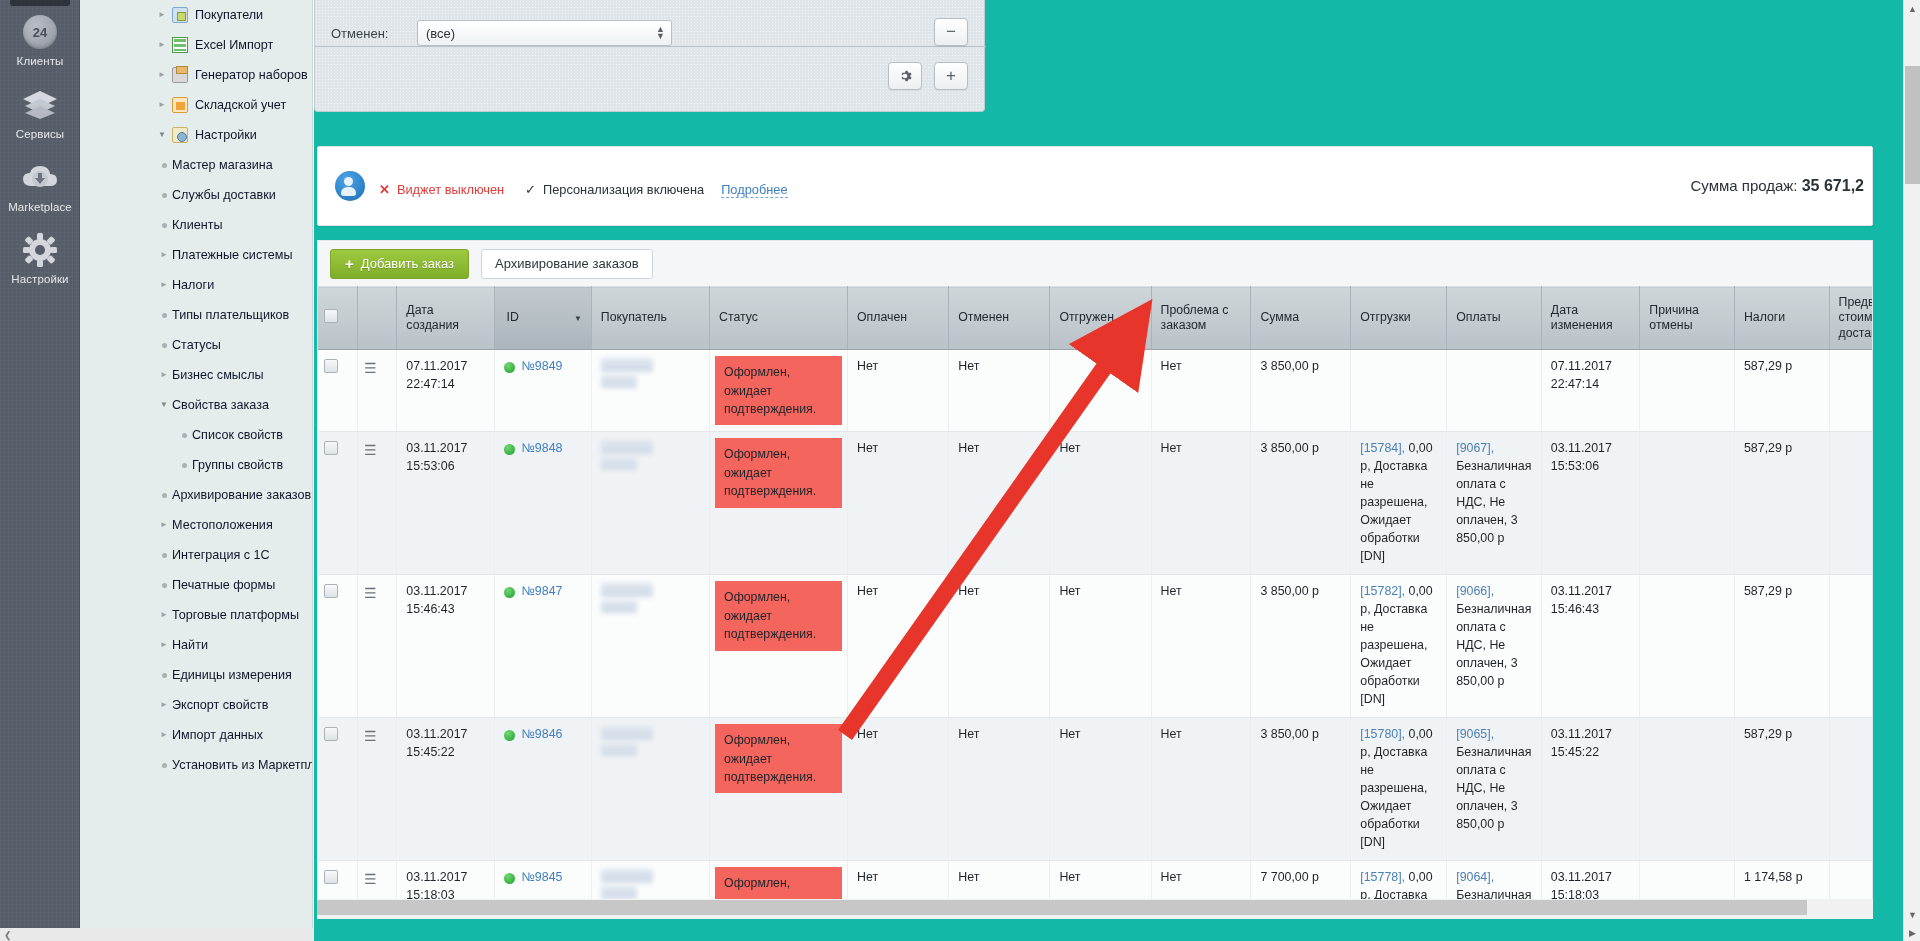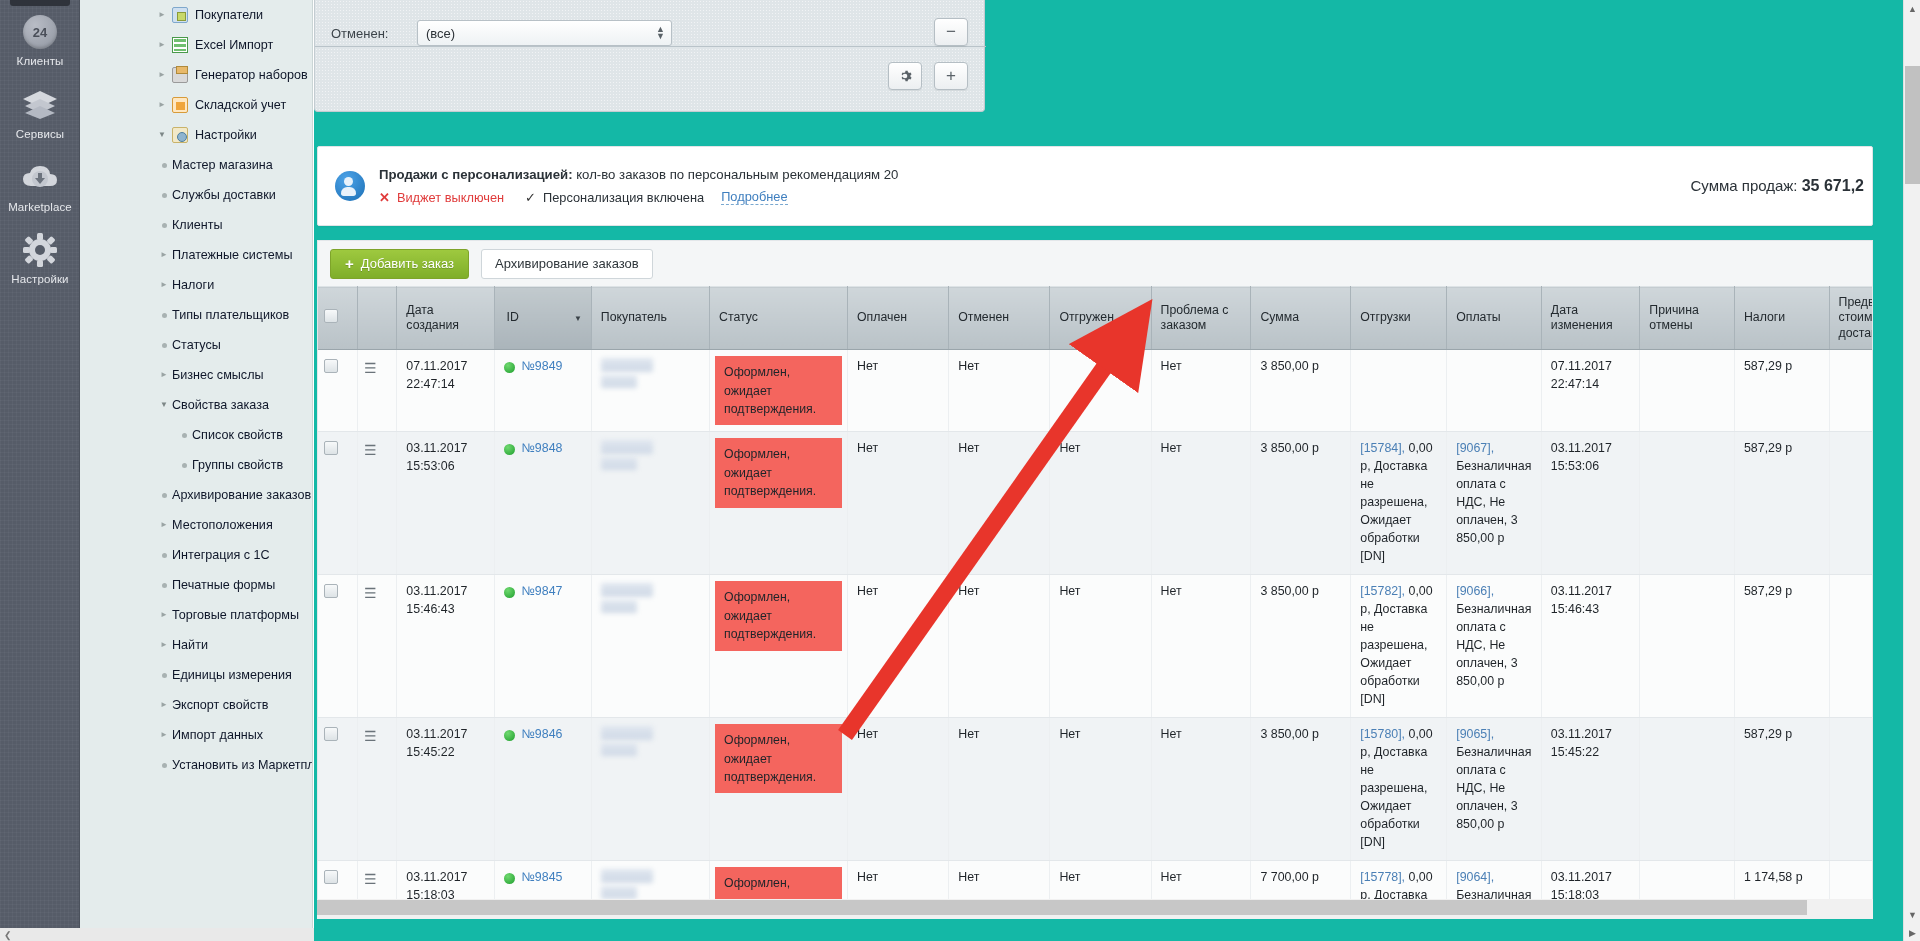--- a/index.html
+++ b/index.html
@@ -484,23 +484,20 @@
         </svg>
       </div>
       <div class="sq-btn" style="position:absolute; right:16px; top:110px;">
         <span>+</span>
       </div>
     </div>
 
     <div id="banner">
       <div id="banner-icon"></div>
       <div id="banner-text">
-        <div class="bn-line1">
-          <b>Продажи с персонализацией:</b><span> кол-во заказов по персональным рекомендациям 20</span>
-        </div>
         <div class="bn-line2">
           <span class="bn-x">✕</span>
           <span class="bn-red">Виджет выключен</span>
           <span class="bn-check" style="margin-left:14px;">✓</span>
           <span class="bn-ok">Персонализация включена</span>
           <span class="bn-link">Подробнее</span>
         </div>
       </div>
       <div id="sales-sum">
         <span>Сумма продаж: </span><b>35 671,2</b>

